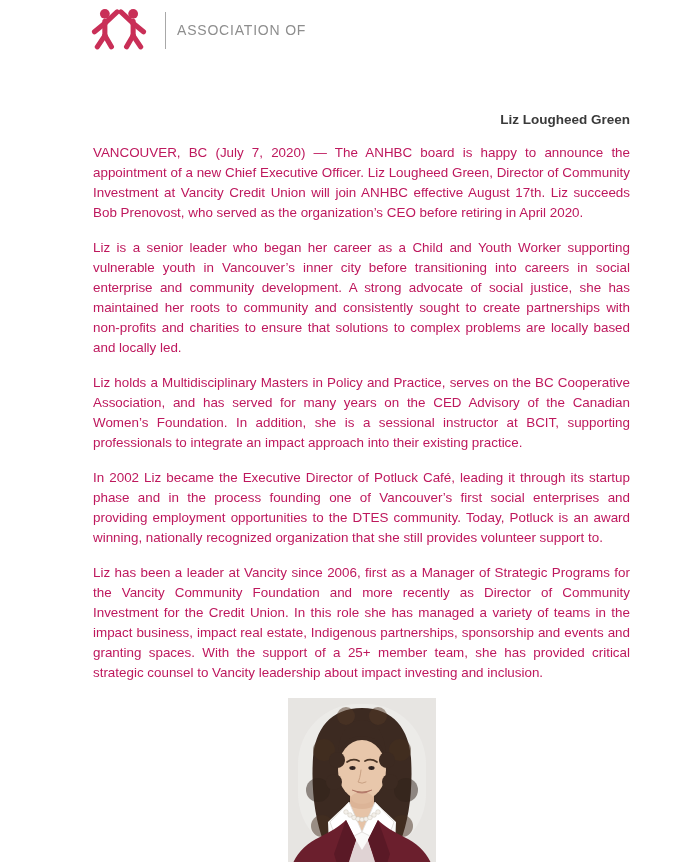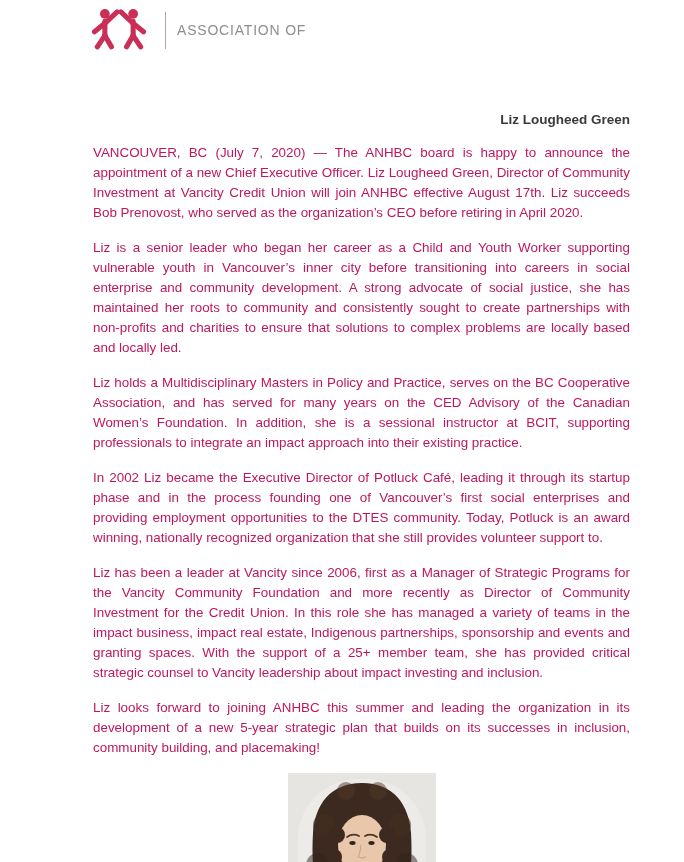--- a/index.html
+++ b/index.html
@@ -100,21 +100,20 @@
   </header>
 
   <main>
     <h1 class="doc-title">Liz Lougheed Green</h1>
 
     <p class="doc-par">VANCOUVER, BC (July 7, 2020) — The ANHBC board is happy to announce the appointment of a new Chief Executive Officer. Liz Lougheed Green, Director of Community Investment at Vancity Credit Union will join ANHBC effective August 17th. Liz succeeds Bob Prenovost, who served as the organization’s CEO before retiring in April 2020.</p>
     <p class="doc-par">Liz is a senior leader who began her career as a Child and Youth Worker supporting vulnerable youth in Vancouver’s inner city before transitioning into careers in social enterprise and community development. A strong advocate of social justice, she has maintained her roots to community and consistently sought to create partnerships with non-profits and charities to ensure that solutions to complex problems are locally based and locally led.</p>
     <p class="doc-par">Liz holds a Multidisciplinary Masters in Policy and Practice, serves on the BC Cooperative Association, and has served for many years on the CED Advisory of the Canadian Women’s Foundation. In addition, she is a sessional instructor at BCIT, supporting professionals to integrate an impact approach into their existing practice.</p>
     <p class="doc-par">In 2002 Liz became the Executive Director of Potluck Café, leading it through its startup phase and in the process founding one of Vancouver’s first social enterprises and providing employment opportunities to the DTES community. Today, Potluck is an award winning, nationally recognized organization that she still provides volunteer support to.</p>
     <p class="doc-par">Liz has been a leader at Vancity since 2006, first as a Manager of Strategic Programs for the Vancity Community Foundation and more recently as Director of Community Investment for the Credit Union. In this role she has managed a variety of teams in the impact business, impact real estate, Indigenous partnerships, sponsorship and events and granting spaces. With the support of a 25+ member team, she has provided critical strategic counsel to Vancity leadership about impact investing and inclusion.</p>
-    <p class="doc-par">Liz looks forward to joining ANHBC this summer and leading the organization in its development of a new 5-year strategic plan that builds on its successes in inclusion, community building, and placemaking!</p>
 
     <figure class="portrait">
       <svg width="148" height="221" viewBox="0 0 148 221" aria-hidden="true">
 
         <rect width="148" height="221" fill="#eae8e5"></rect>
         <rect width="148" height="221" fill="#e2dfdc" opacity="0.35"></rect>
         <rect x="10" y="6" width="128" height="150" rx="60" fill="#eeecea" opacity="0.8"></rect>
 
         <path d="M74,10 C42,10 27,32 25,60 C23,92 27,122 36,145 C42,158 52,163 58,158 L90,158 C96,163 106,158 112,145 C121,122 125,92 123,60 C121,32 106,10 74,10 Z" fill="#3c2a21"></path>
         <circle cx="36" cy="52" r="11" fill="#46301f" opacity="0.55"></circle>

